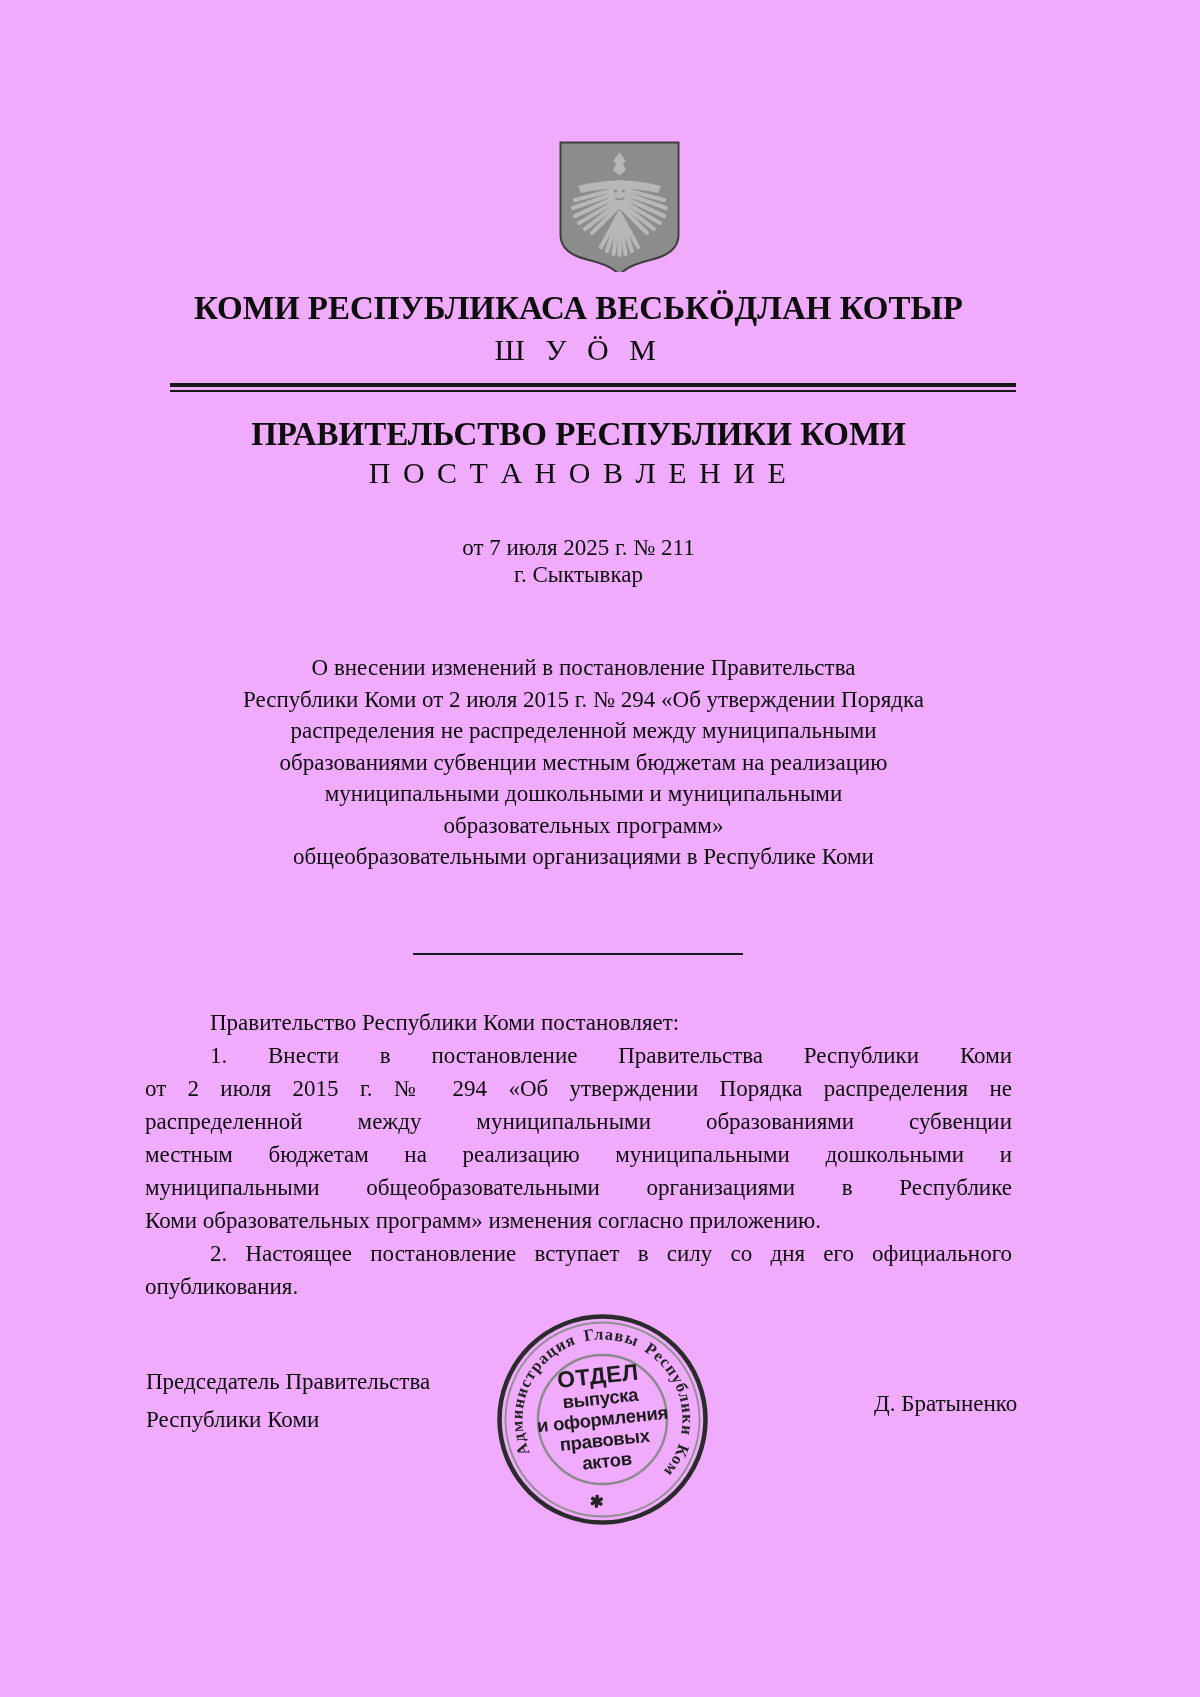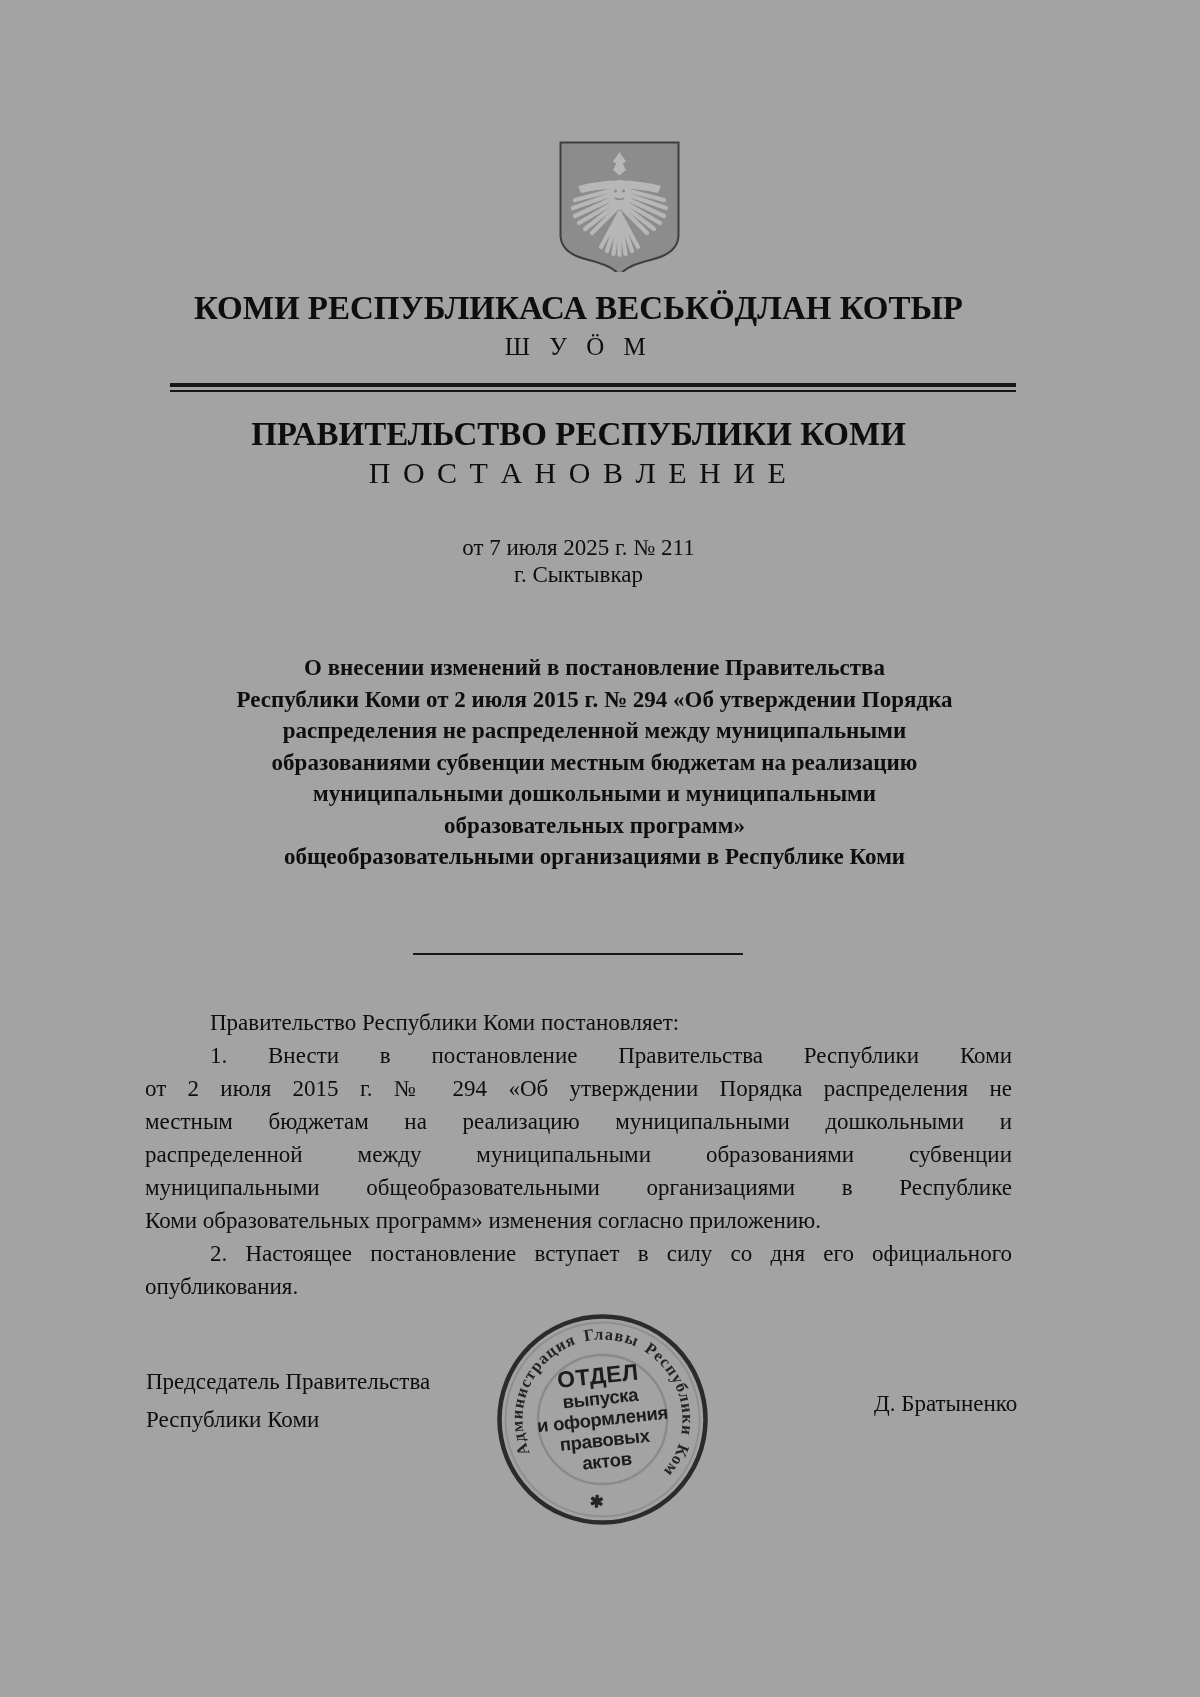--- a/index.html
+++ b/index.html
@@ -1,32 +1,32 @@
 <!DOCTYPE html>
 <html><head>
 <meta charset="utf-8">
 <style>
   html,body{margin:0;padding:0;background:#fff;}
-  .page{position:relative;width:1200px;height:1697px;background:#a3a3a3;overflow:hidden;
+  .page{position:relative;width:1200px;height:1697px;background:#f0abfc;overflow:hidden;
         font-family:"Liberation Serif",serif;color:#0e0e0e;}
   .abs{position:absolute;}
   .center{text-align:center;}
   
   .emblem{left:559px;top:141px;width:121px;height:131px;}
   
   .h-org-komi{left:145px;top:291px;width:867px;font-size:33px;font-weight:bold;line-height:1.05;}
-  .h-doc-komi{left:145px;top:334px;width:867px;font-size:25px;letter-spacing:6.5px;line-height:1.05;}
+  .h-doc-komi{left:145px;top:334px;width:867px;font-size:30px;letter-spacing:6.5px;line-height:1.05;}
   .rule-double{left:170px;top:383px;width:846px;height:3px;
                border-top:4px solid #171717;border-bottom:2px solid #171717;}
   .h-org-ru{left:145px;top:417px;width:867px;font-size:33px;font-weight:bold;line-height:1.05;}
   .h-doc-ru{left:145px;top:457px;width:867px;font-size:30px;letter-spacing:2.5px;line-height:1.05;}
   .date-line{left:145px;top:535px;width:867px;font-size:23px;}
   .city-line{left:145px;top:562px;width:867px;font-size:23px;}
   
-  .title{left:161px;top:652px;width:867px;font-size:23px;font-weight:bold;line-height:31.5px;}
+  .title{left:150px;top:652px;width:867px;font-size:23px;font-weight:normal;line-height:31.5px;}
   .title-sep{left:413px;top:953px;width:330px;height:0;border-top:2.5px solid #171717;}
   
   .body{left:145px;top:1006px;width:867px;font-size:23px;line-height:33px;}
   .line{text-align:justify;}
   .line.stretch{text-align-last:justify;}
   .line.indent{text-indent:65px;}
   
   .sig-pos{left:146px;top:1363px;font-size:23px;line-height:38px;}
   .sig-name{left:838px;top:1391px;font-size:23px;margin-left:36px;}
   
@@ -93,22 +93,22 @@
     <div>образовательных программ»</div>
     <div>общеобразовательными организациями в Республике Коми</div>
   </div>
   <div class="abs title-sep"></div>
 
   <div class="abs body">
     <div class="line indent">Правительство Республики Коми постановляет:</div>
     <div>
       <div class="line indent stretch">1. Внести в постановление Правительства Республики Коми</div>
       <div class="line stretch">от 2 июля 2015 г. № 294 «Об утверждении Порядка распределения не</div>
+      <div class="line stretch">распределенной между муниципальными образованиями субвенции</div>
       <div class="line stretch">местным бюджетам на реализацию муниципальными дошкольными и</div>
-      <div class="line stretch">распределенной между муниципальными образованиями субвенции</div>
       <div class="line stretch">муниципальными общеобразовательными организациями в Республике</div>
       <div class="line">Коми образовательных программ» изменения согласно приложению.</div>
     </div>
     <div>
       <div class="line indent stretch">2. Настоящее постановление вступает в силу со дня его официального</div>
       <div class="line">опубликования.</div>
     </div>
   </div>
 
   <div class="abs sig-pos">

